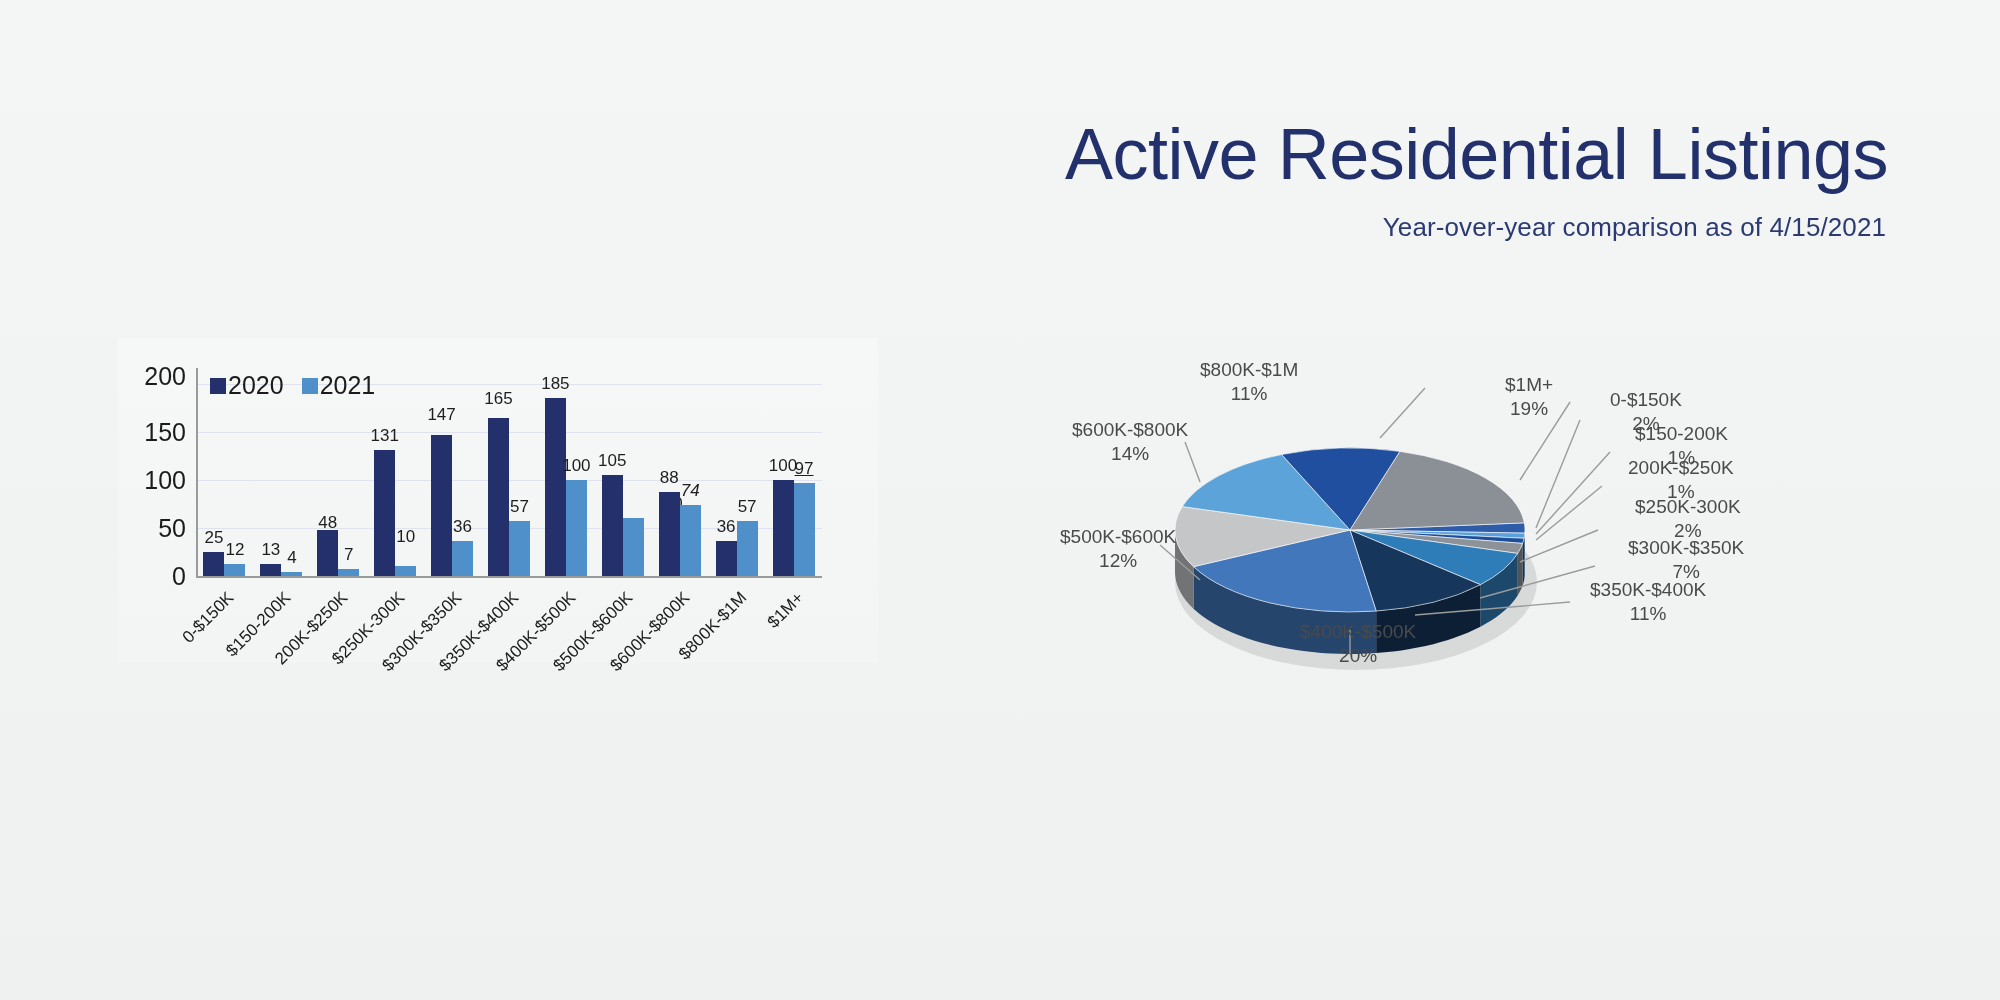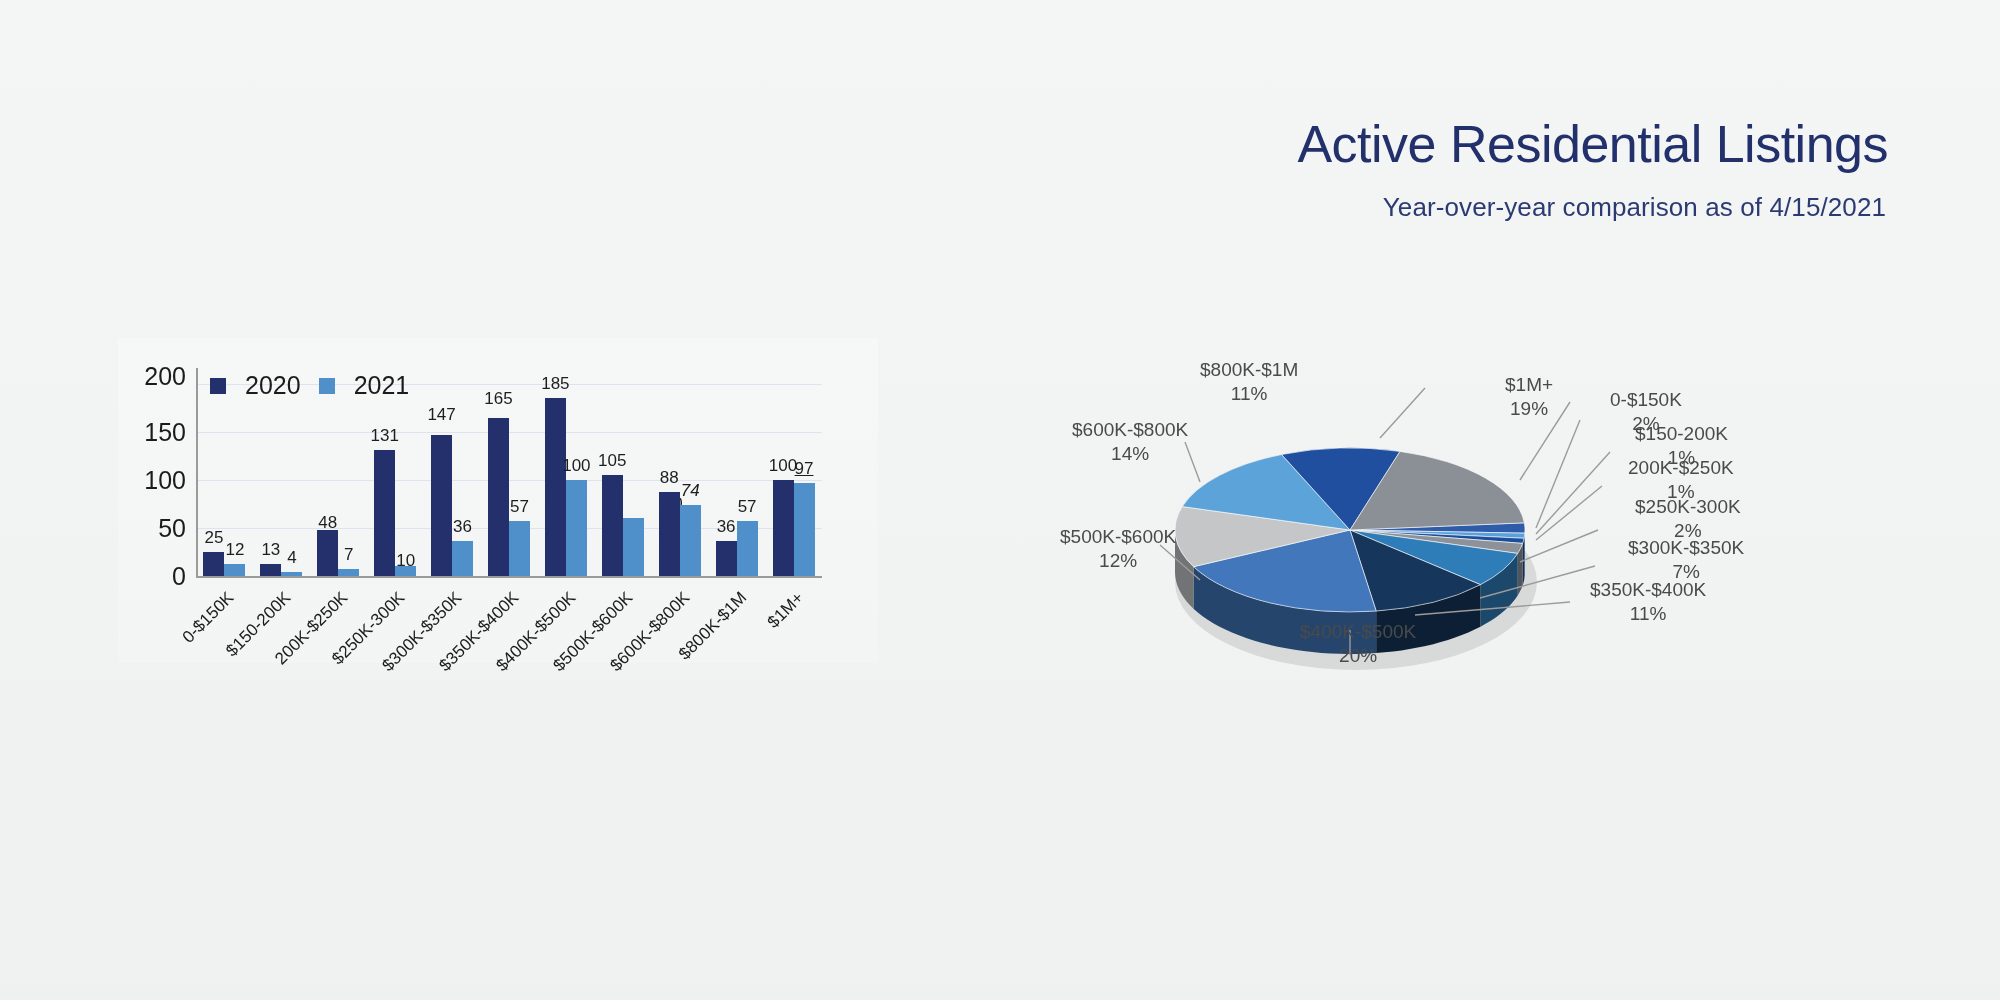--- a/index.html
+++ b/index.html
@@ -23,21 +23,21 @@
 
   
   .header {
     position: absolute;
     left: 0;
     top: 118px;
     width: 1900px;
     text-align: right;
   }
   .title {
-    font-size: 52px;
+    font-size: 72px;
     letter-spacing: -0.5px;
     color: #22306b;
     font-weight: normal;
     line-height: 1.0;
     margin: 0;
     padding-right: 12px;
   }
   .subtitle {
     font-size: 26px;
     color: #2b3a72;
@@ -168,21 +168,21 @@
     top: 371px;
     display: flex;
     align-items: center;
     gap: 18px;
     font-size: 25px;
     color: #1b1b1b;
   }
   .legend-item {
     display: flex;
     align-items: center;
-    gap: 19px;
+    gap: 2px;
   }
   .legend-swatch {
     width: 16px;
     height: 16px;
     display: inline-block;
   }
 
   
   .pie-area {
     position: absolute;
@@ -258,21 +258,21 @@
           <div class="bar-value" style="bottom: 10.72px;">7</div>
           <div class="bar y2021" style="height: 6.72px; background: rgb(79, 144, 202);"></div>
         </div>
       </div>
       <div class="group">
         <div class="bar-wrap">
           <div class="bar-value" style="bottom: 129.76px;">131</div>
           <div class="bar y2020" style="height: 125.76px; background: rgb(35, 48, 108);"></div>
         </div>
         <div class="bar-wrap">
-          <div class="bar-value" style="bottom: 5px;">10</div>
+          <div class="bar-value" style="bottom: 29px;">10</div>
           <div class="bar y2021" style="height: 9.6px; background: rgb(79, 144, 202);"></div>
         </div>
       </div>
       <div class="group">
         <div class="bar-wrap">
           <div class="bar-value" style="bottom: 151px;">147</div>
           <div class="bar y2020" style="height: 141.12px; background: rgb(35, 48, 108);"></div>
         </div>
         <div class="bar-wrap">
           <div class="bar-value" style="bottom: 38.56px;">36</div>

